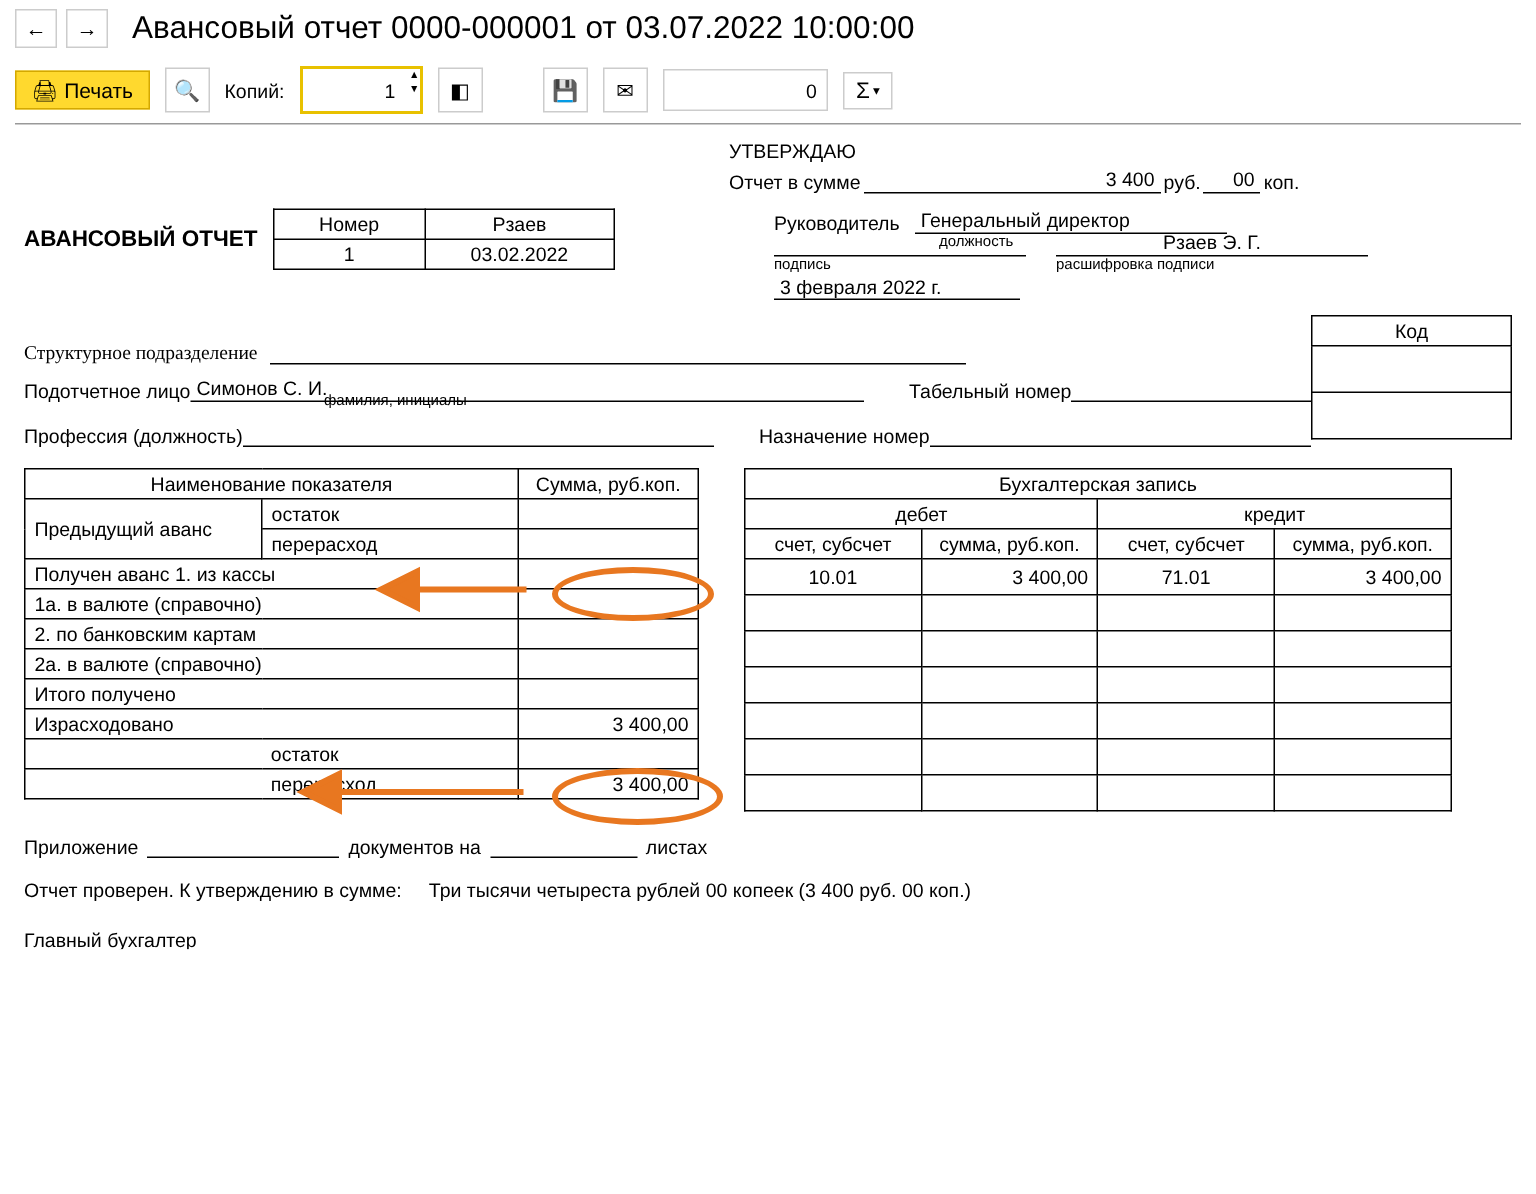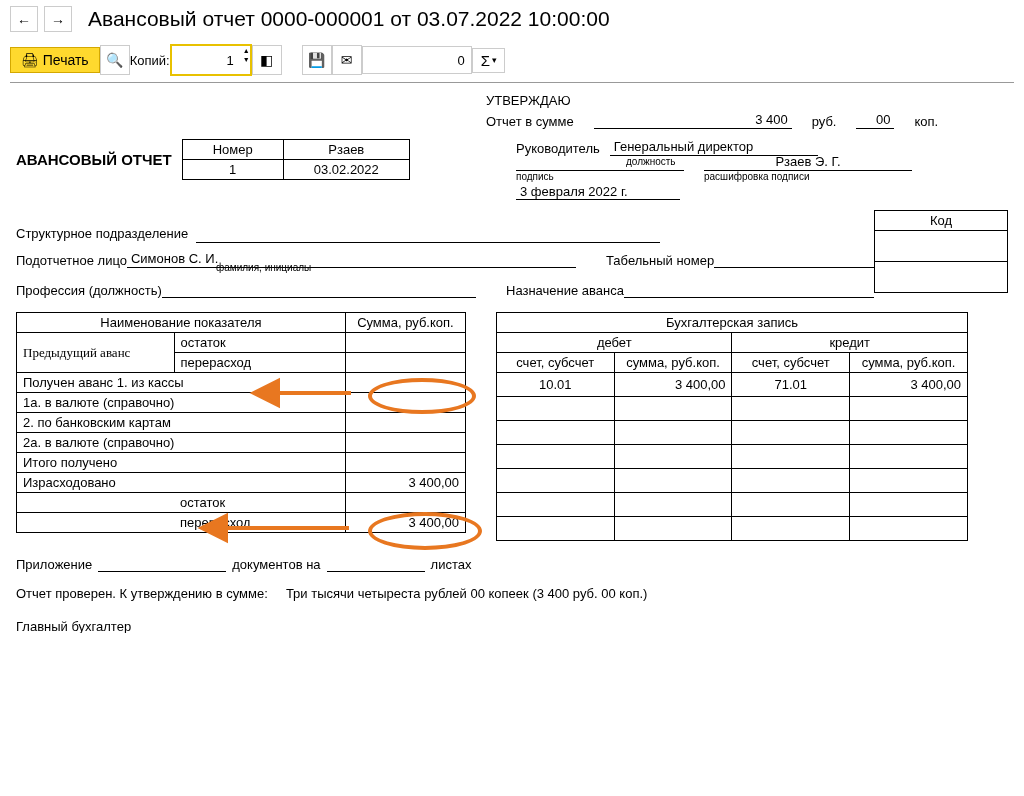--- a/index.html
+++ b/index.html
@@ -27,20 +27,21 @@
     cursor: pointer;
   }
   .title {
     font-size: 21px;
     margin-left: 10px;
   }
   .toolbar {
     display: flex;
     align-items: center;
     padding: 6px 10px;
+    gap: 10px;
   }
   .print-btn {
     background: #ffd92e;
     border: 1px solid #d4a800;
     padding: 4px 10px;
     font-size: 14px;
     display: flex;
     align-items: center;
     gap: 4px;
     cursor: pointer;
@@ -107,21 +108,21 @@
     overflow: hidden;
   }
   .doc {
     padding: 0 6px;
   }
   .approve {
     margin-left: 470px;
     margin-bottom: 10px;
   }
   .approve-line1 { margin-bottom: 4px; }
-  .approve-line2 { display: flex; align-items: flex-end; gap: 20px; margin-bottom: 10px; }
+  .approve-line2 { display: flex; align-items: flex-end; gap: 2px; margin-bottom: 10px; }
   .u-field {
     border-bottom: 1px solid #000;
     display: inline-block;
     text-align: right;
     padding: 0 4px;
     min-height: 16px;
   }
   .u-field.center { text-align: center; }
   .small-caption {
     font-size: 10px;
@@ -173,23 +174,25 @@
   .code-box td {
     border: 1px solid #000;
     padding: 2px 6px;
     text-align: center;
     font-size: 13px;
   }
   .code-top { width: 120px; }
   .code-cell { width: 120px; height: 26px; }
   .field-row {
     display: flex;
+    align-items: flex-end;
     gap: 8px;
     margin-bottom: 8px;
     clear: left;
+    font-family: Liberation Serif, serif;
   }
   .field-label { white-space: nowrap; }
   .field-underline {
     flex: 1;
     border-bottom: 1px solid #000;
     min-height: 16px;
     padding-left: 4px;
   }
   .subcaption {
     font-size: 10px;
@@ -218,21 +221,21 @@
   }
   .left-table td, .left-table th, .right-table td, .right-table th {
     border: 1px solid #000;
     padding: 2px 6px;
     font-size: 13px;
     font-weight: normal;
   }
   .left-table { width: 450px; }
   .lt-col1 { width: 335px; }
   .lt-col2 { width: 115px; text-align: right; }
-  .lt-sub { width: 154px; font-family: Liberation Serif, serif; }
+  .lt-sub { width: 154px; }
   .lt-remain { width: 170px; }
   .right-table { width: 472px; }
   .rt-head { text-align: center; }
   .rt-col { width: 118px; }
   .r-cell { text-align: right; height: 19px; }
   .c-cell { text-align: center; height: 19px; }
   .highlight-row { position: relative; }
   .annot-container { position: relative; }
   .orange-ellipse {
     position: absolute;
@@ -374,21 +377,21 @@
     </div>
   </div>
   <div class="subcaption" style="width:560px;padding-left:200px;text-align:left">фамилия, инициалы</div>
 
   <div class="two-fields">
     <div class="half" style="flex:0 0 460px">
       <span class="field-label">Профессия (должность)</span>
       <span class="field-underline"></span>
     </div>
     <div class="half">
-      <span class="field-label">Назначение аванса</span>
+      <span class="field-label">Назначение номер</span>
       <span class="field-underline"></span>
     </div>
   </div>
 
   <div class="tables-row annot-container">
     <table class="left-table">
       <tbody>
             <tr>
         <th colspan="2" class="lt-col1" style="text-align:center">Наименование показателя</th>
         <th class="lt-col2" style="text-align:center">Сумма, руб.коп.</th>

